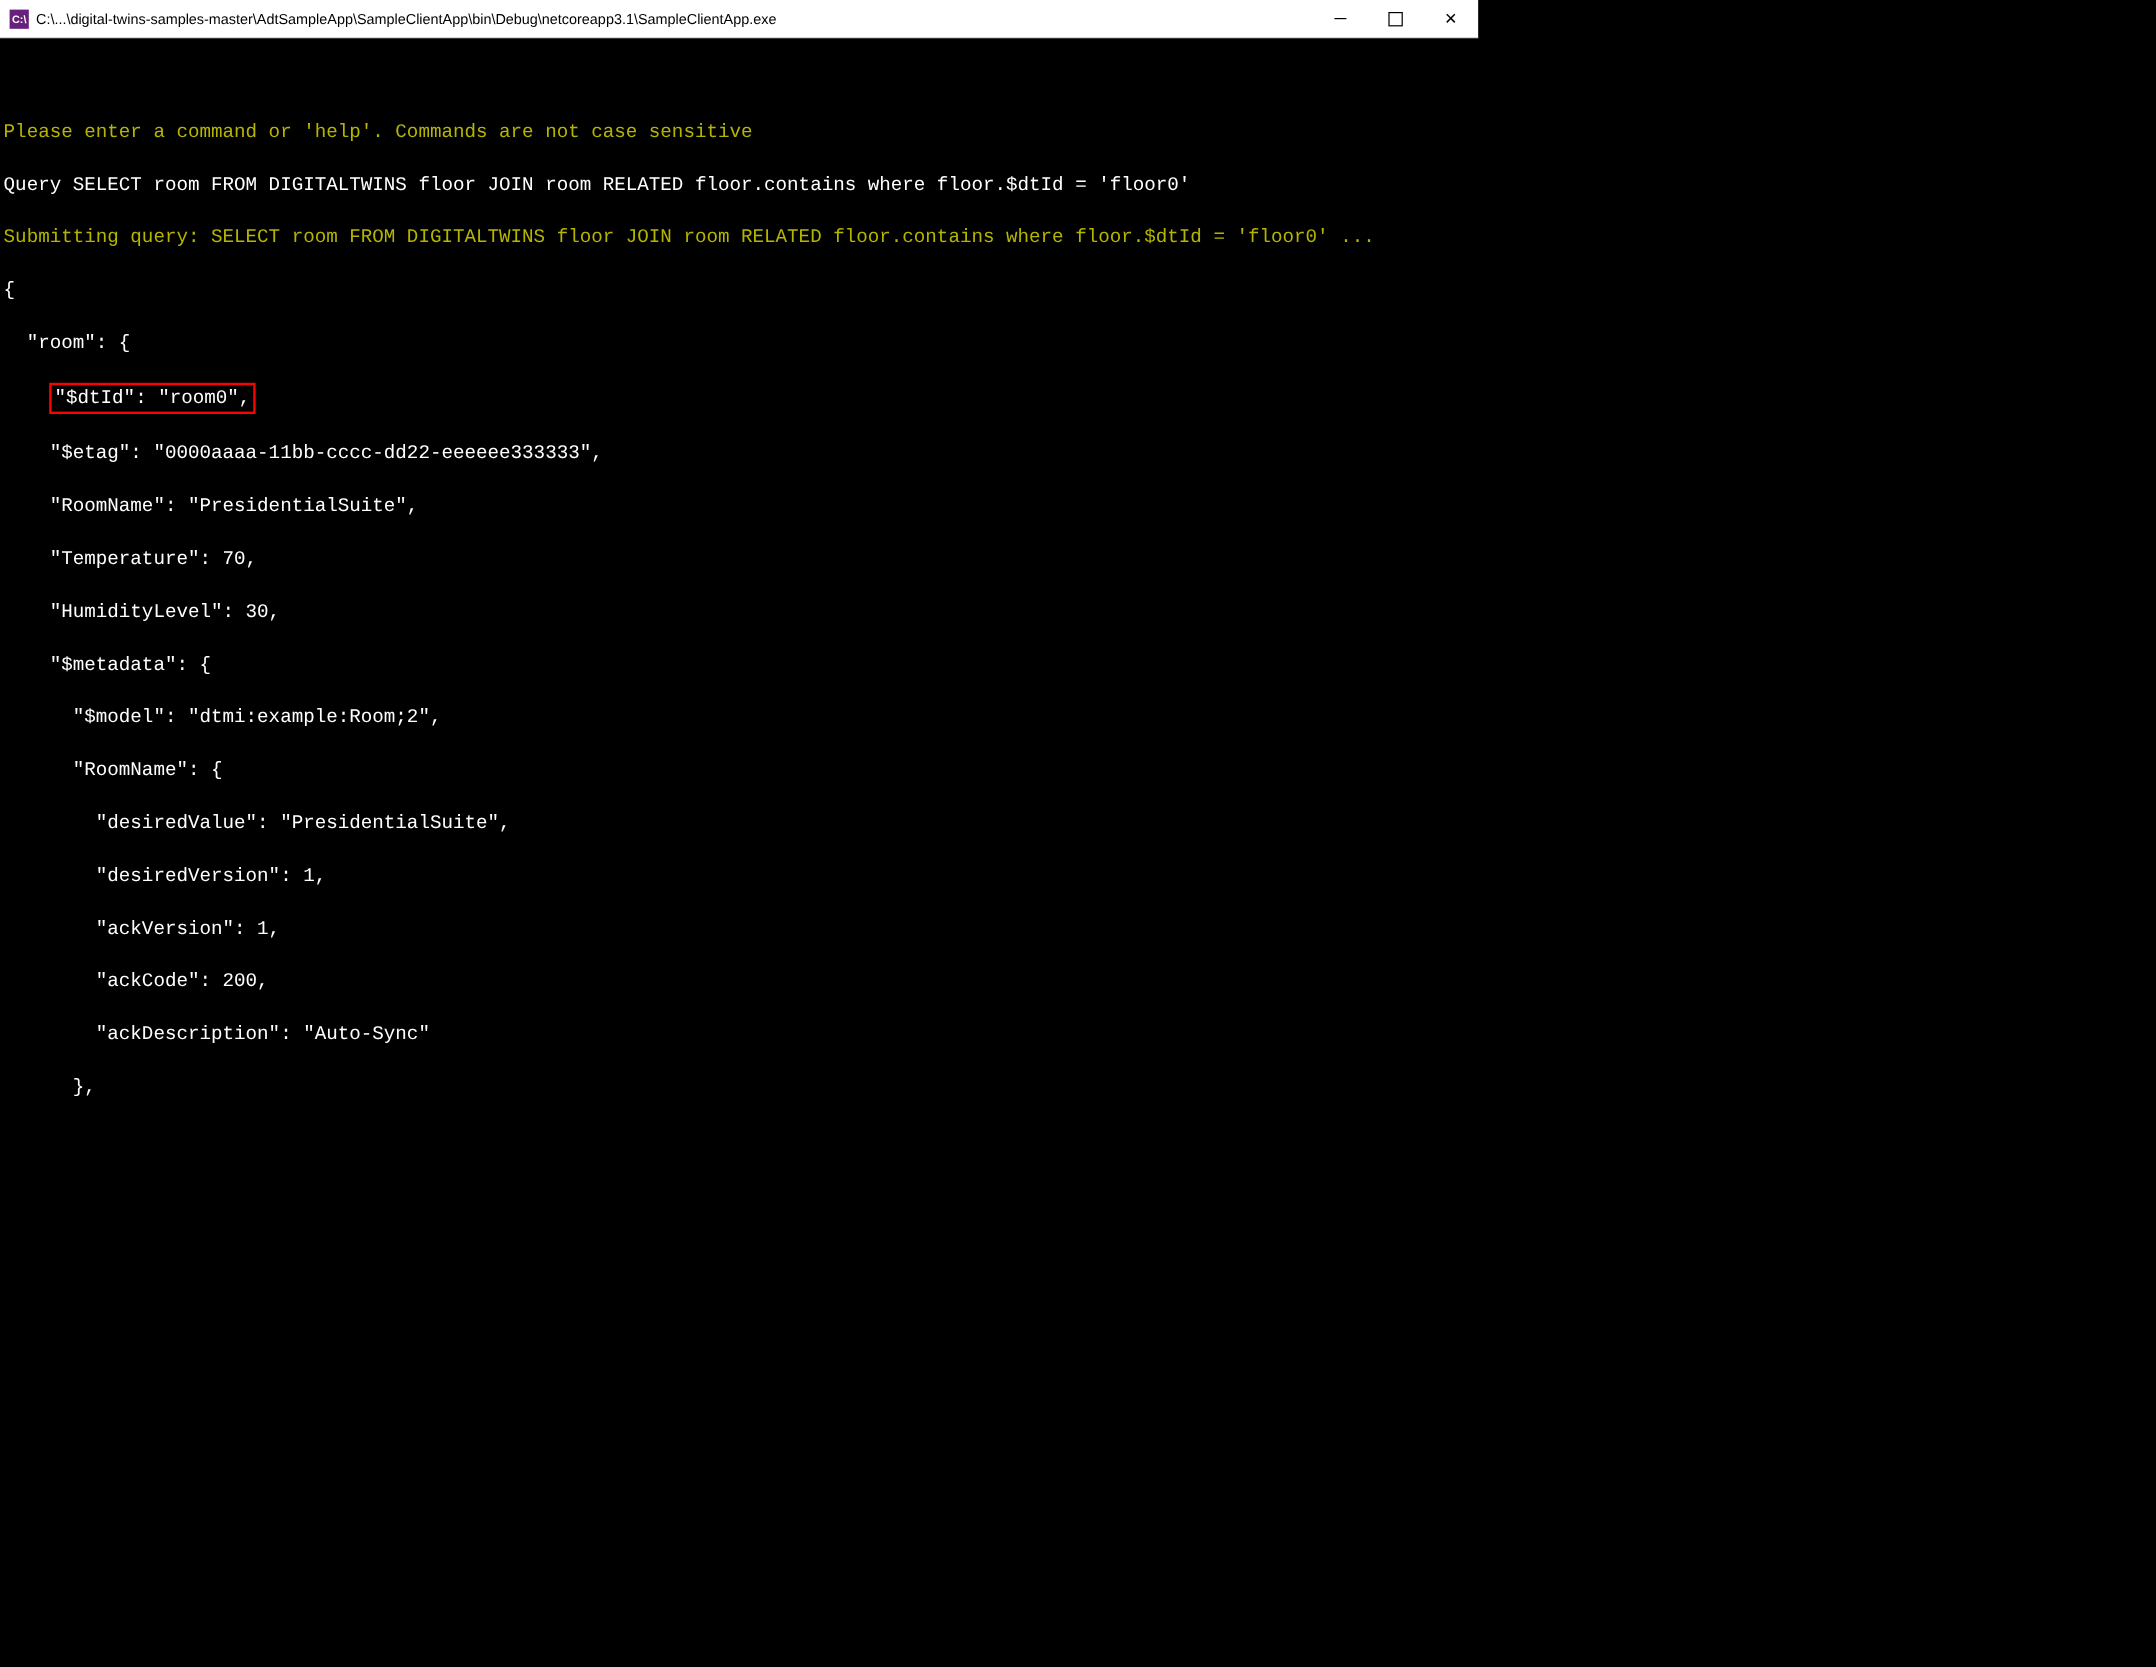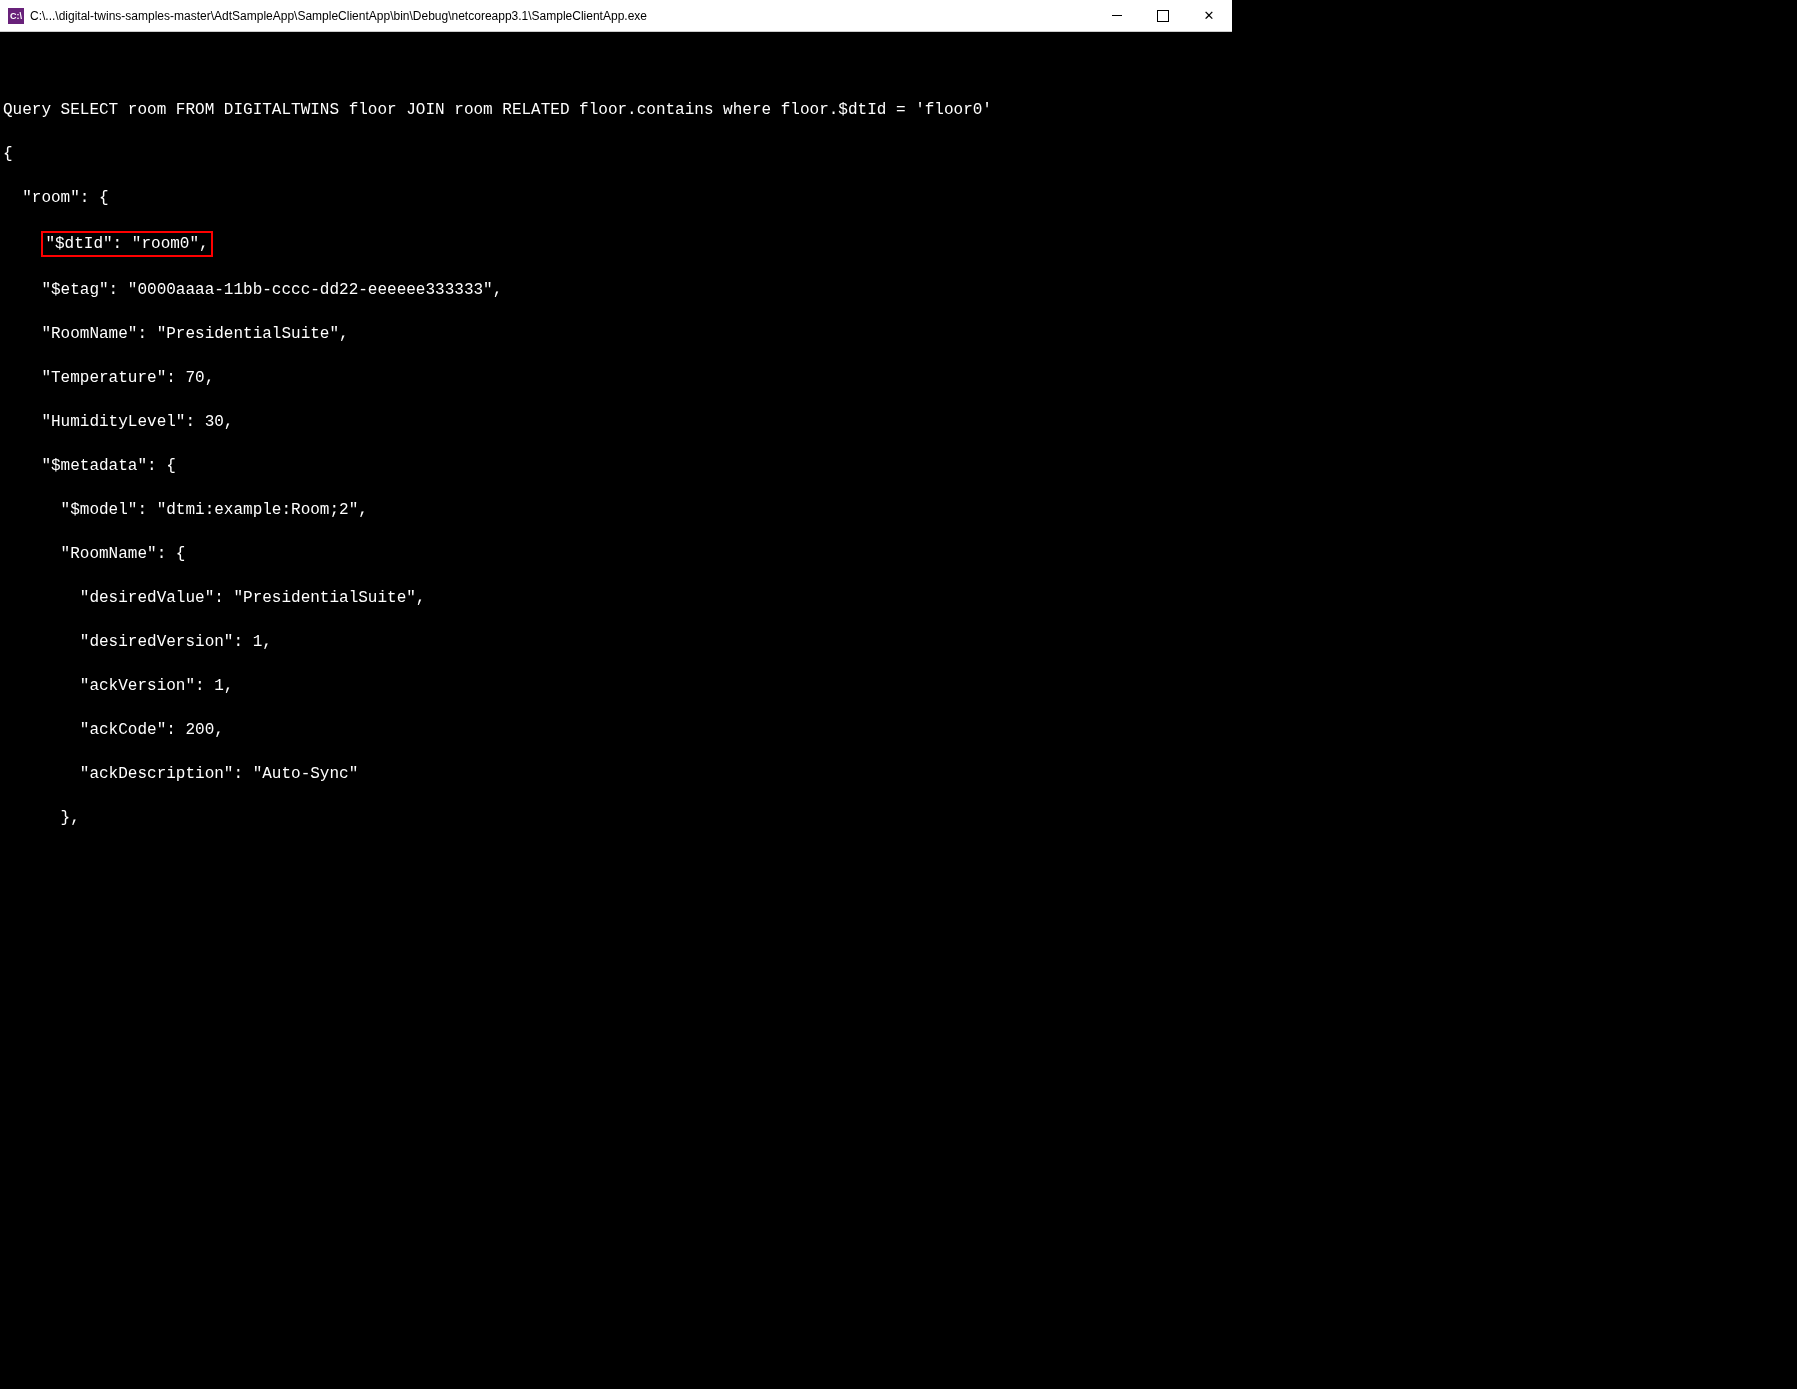--- a/index.html
+++ b/index.html
@@ -85,21 +85,23 @@
   <div class="title-text">C:\...\digital-twins-samples-master\AdtSampleApp\SampleClientApp\bin\Debug\netcoreapp3.1\SampleClientApp.exe</div>
   <div class="window-controls">
     <div class="win-btn min"></div>
     <div class="win-btn max"></div>
     <div class="win-btn close"></div>
   </div>
 </div>
 
 <div class="console">
   <div class="console-inner">
+<div class="line yellow">Please enter a command or 'help'. Commands are not case sensitive</div>
 <div class="line white">Query SELECT room FROM DIGITALTWINS floor JOIN room RELATED floor.contains where floor.$dtId = 'floor0'</div>
+<div class="line yellow">Submitting query: SELECT room FROM DIGITALTWINS floor JOIN room RELATED floor.contains where floor.$dtId = 'floor0' ...</div>
 <div class="line white">{</div>
 <div class="line white">  "room": {</div>
 <div class="line white">    <span class="highlight-box">"$dtId": "room0",</span></div>
 <div class="line white">    "$etag": "0000aaaa-11bb-cccc-dd22-eeeeee333333",</div>
 <div class="line white">    "RoomName": "PresidentialSuite",</div>
 <div class="line white">    "Temperature": 70,</div>
 <div class="line white">    "HumidityLevel": 30,</div>
 <div class="line white">    "$metadata": {</div>
 <div class="line white">      "$model": "dtmi:example:Room;2",</div>
 <div class="line white">      "RoomName": {</div>

